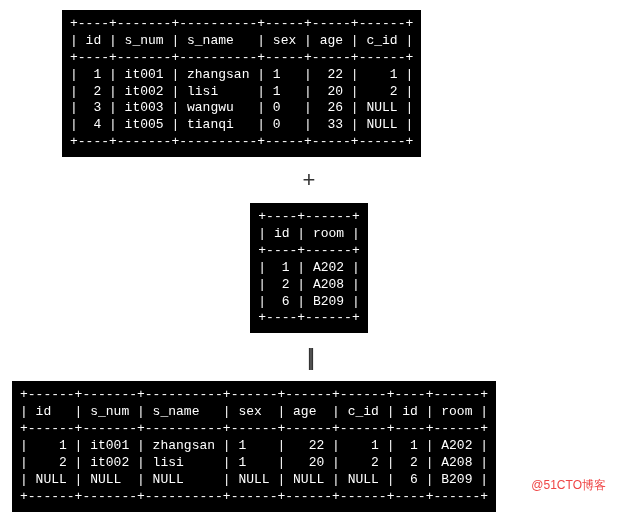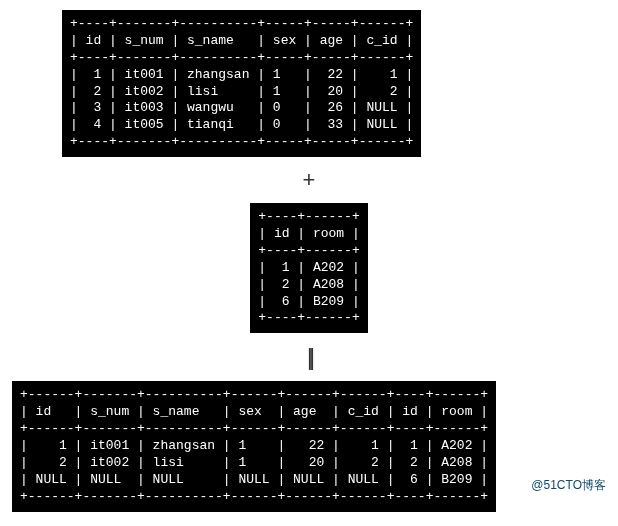--- a/index.html
+++ b/index.html
@@ -33,21 +33,21 @@
     color: #333;
     text-align: center;
     margin: 4px 0;
   }
   .op.eq { letter-spacing: -4px; font-size: 24px; }
   .watermark {
     position: absolute;
     right: 12px;
     bottom: 28px;
     font-size: 12px;
-    color: #0c4a6e;
+    color: #ef4444;
     font-family: "Microsoft YaHei", sans-serif;
     pointer-events: none;
   }
   .indent1 { margin-left: 50px; align-self: flex-start; }
 </style>
 </head>
 <body>
 
 <div class="center-col">
   <div class="term indent1" id="table1">+----+-------+----------+-----+-----+------+

